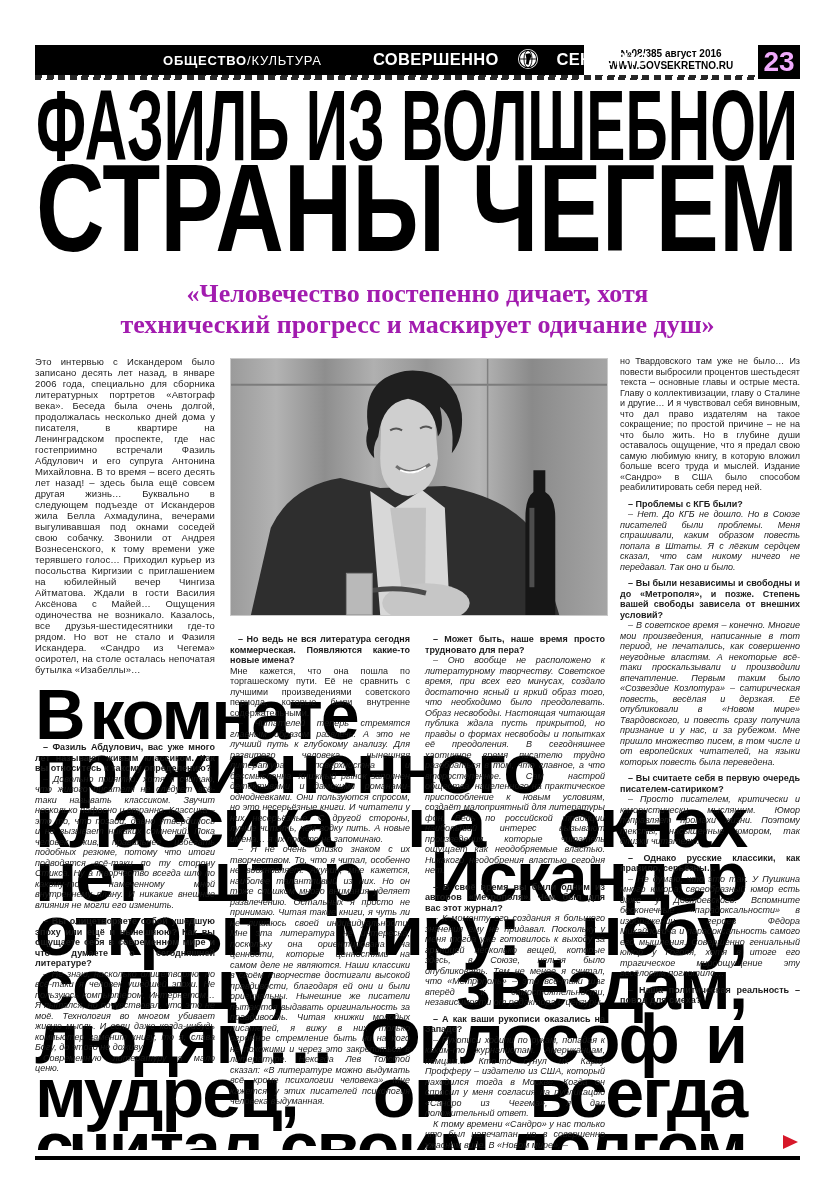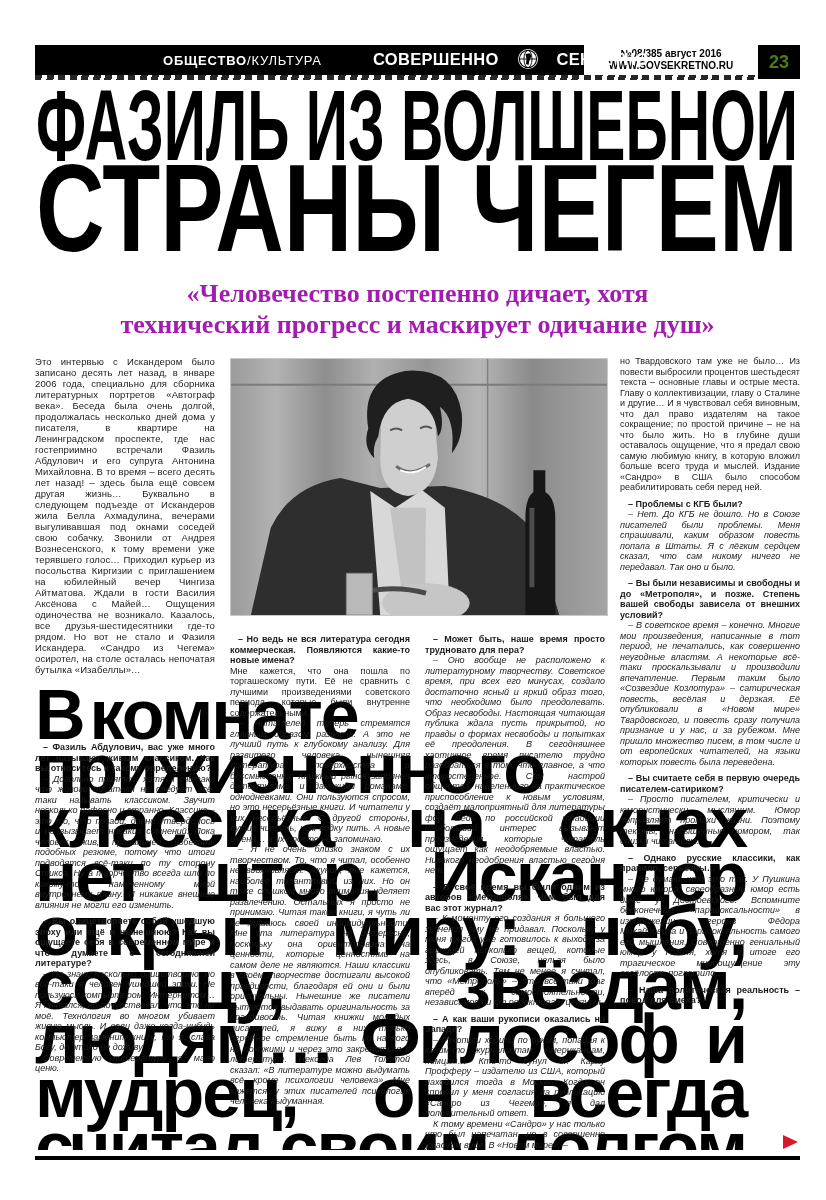--- a/index.html
+++ b/index.html
@@ -13,22 +13,22 @@
 
   
   .header{display:flex;align-items:stretch;height:30px;position:relative;}
   .bar-black{flex:1;background:#000;color:#fff;position:relative;}
   .section-label{position:absolute;left:128px;top:8px;font-size:13px;letter-spacing:.8px;color:#fff;}
   .section-label .b{font-weight:bold;}
   .masthead{position:absolute;left:338px;top:3px;display:flex;align-items:center;gap:18px;}
   .masthead .word{font-weight:900;font-size:16.5px;letter-spacing:.3px;color:#fff;}
   .issue-box{width:174px;background:#fff;color:#000;text-align:center;font-weight:bold;
     font-size:10px;line-height:12px;padding-top:3px;}
-  .page-box{width:42px;height:34px;background:#000;color:#4d7c0f;display:flex;align-items:center;
-    justify-content:center;font-weight:bold;font-size:18px;align-self:flex-start;z-index:3;}
+  .page-box{width:42px;height:34px;background:#000;color:#f0abfc;display:flex;align-items:center;
+    justify-content:center;font-weight:bold;font-size:28px;align-self:flex-start;z-index:3;}
   .tear{height:5px;background:
     repeating-linear-gradient(100deg,#000 0 7px,transparent 7px 12px,#000 12px 19px,transparent 19px 23px);
     width:calc(100% - 42px);opacity:.85;}
 
   
   .headline-svg{display:block;margin-top:6px;}
 
   
   .quote{margin-top:24px;text-align:center;font-family:"Liberation Serif",serif;
     font-weight:bold;font-size:26px;line-height:31px;color:#a21caf;}

